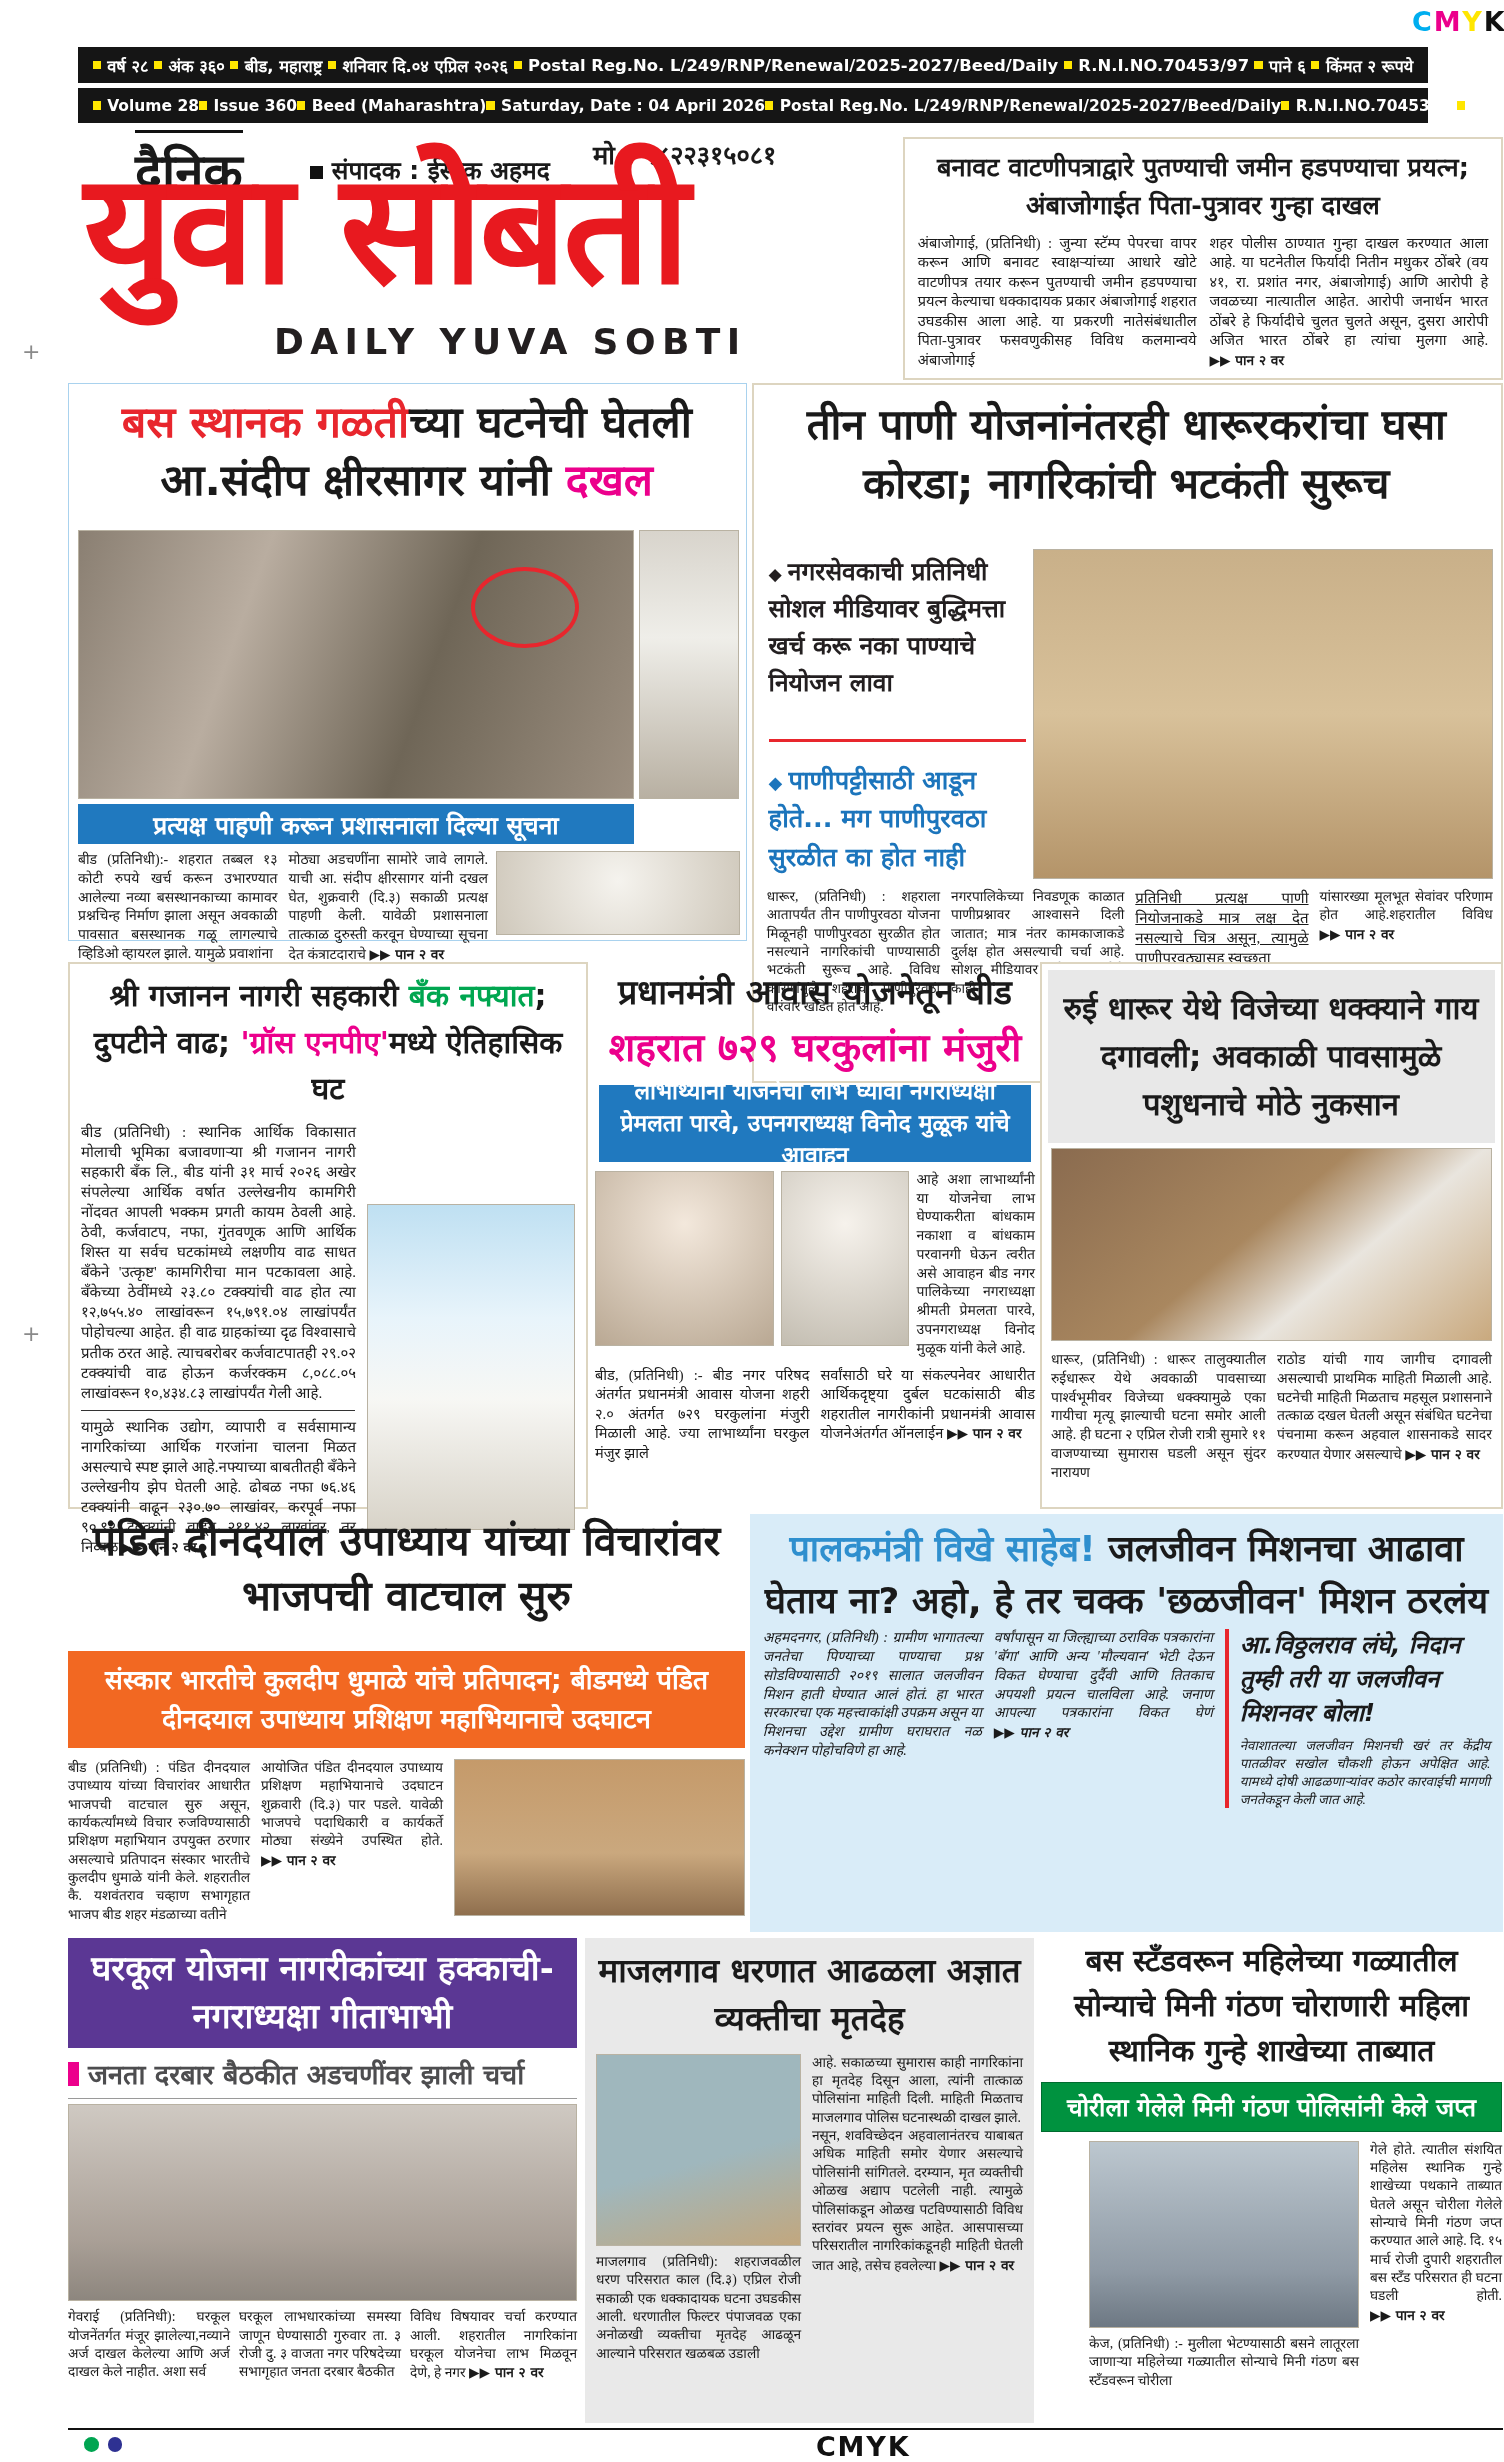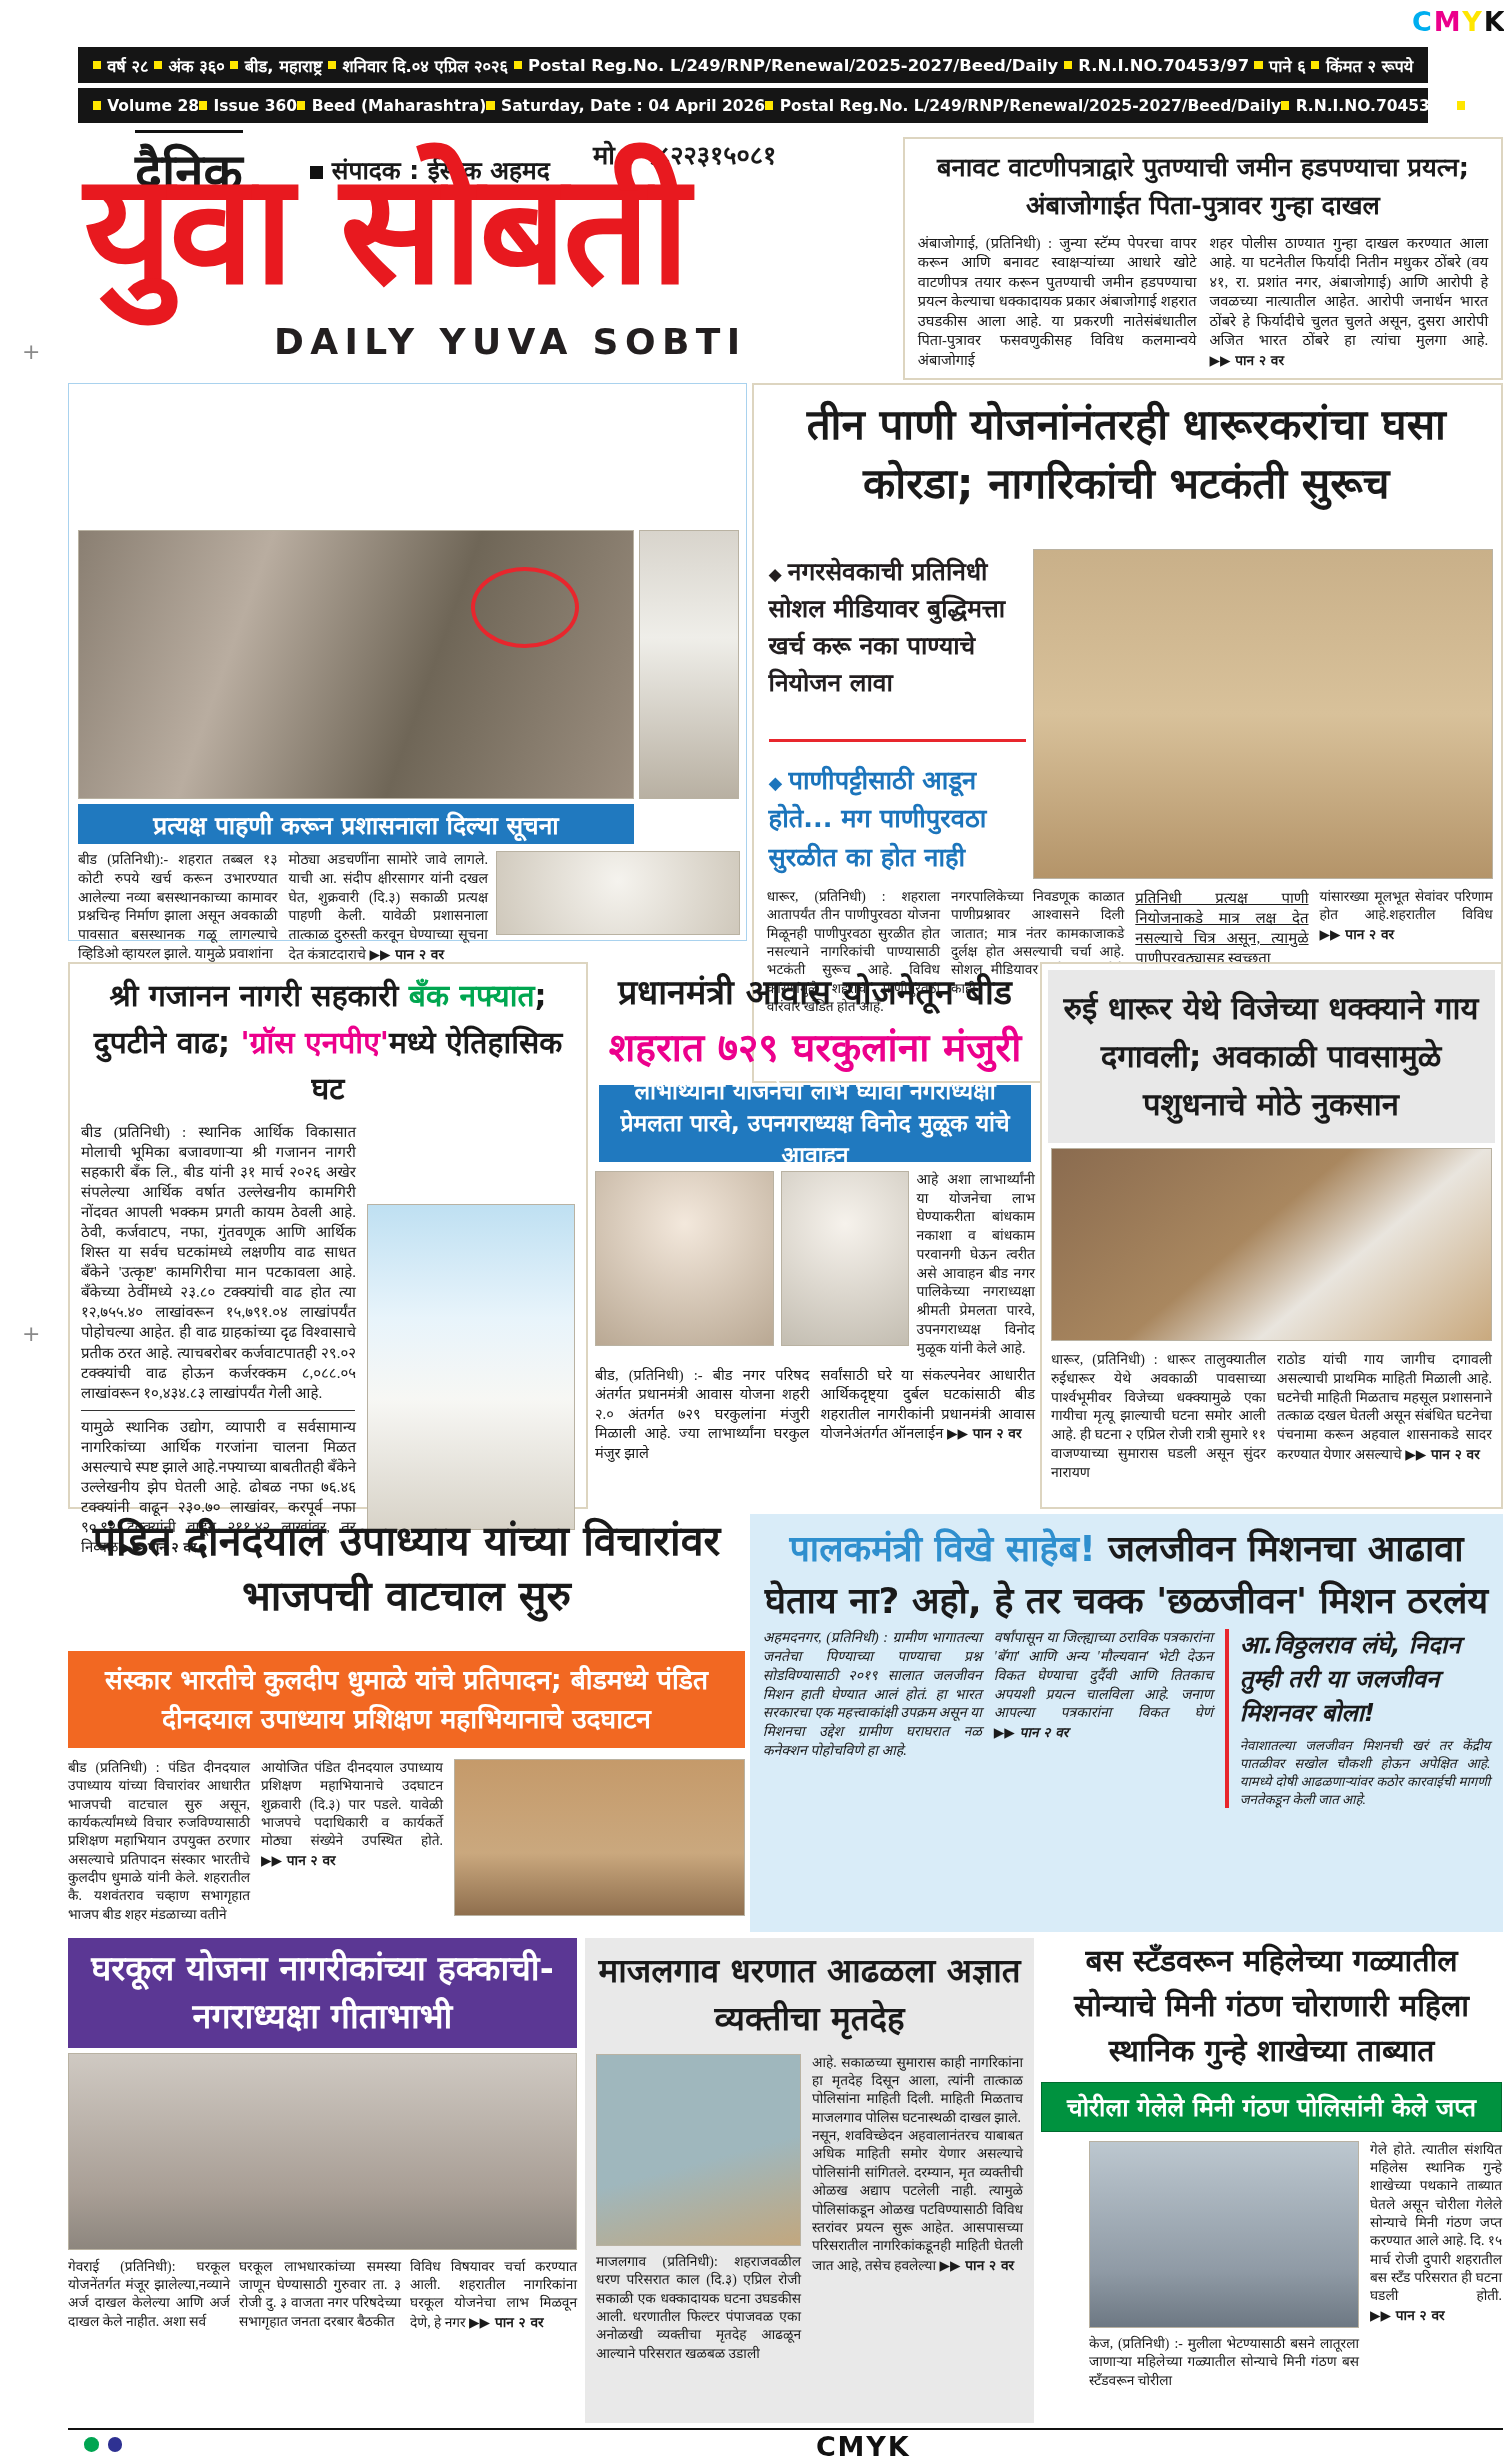--- a/index.html
+++ b/index.html
@@ -127,20 +127,24 @@
     <div class="hl" style="font-size:25.5px;line-height:1.5;">बनावट वाटणीपत्राद्वारे पुतण्याची जमीन हडपण्याचा प्रयत्न; अंबाजोगाईत पिता-पुत्रावर गुन्हा दाखल</div>
     <div style="display:flex;gap:12.8px;margin-top:9px;">
       <div class="body-t" style="width:50%;">अंबाजोगाई, (प्रतिनिधी) : जुन्या स्टॅम्प पेपरचा वापर करून आणि बनावट स्वाक्षऱ्यांच्या आधारे खोटे वाटणीपत्र तयार करून पुतण्याची जमीन हडपण्याचा प्रयत्न केल्याचा धक्कादायक प्रकार अंबाजोगाई शहरात उघडकीस आला आहे. या प्रकरणी नातेसंबंधातील पिता-पुत्रावर फसवणुकीसह विविध कलमान्वये अंबाजोगाई</div>
       <div class="body-t" style="width:50%;">
         <span>शहर पोलीस ठाण्यात गुन्हा दाखल करण्यात आला आहे. या घटनेतील फिर्यादी नितीन मधुकर ठोंबरे (वय ४१, रा. प्रशांत नगर, अंबाजोगाई) आणि आरोपी हे जवळच्या नात्यातील आहेत. आरोपी जनार्धन भारत ठोंबरे हे फिर्यादीचे चुलत चुलते असून, दुसरा आरोपी अजित भारत ठोंबरे हा त्यांचा मुलगा आहे.</span> <span class="more">▶▶ पान २ वर</span>
       </div>
     </div>
   </div>
 
   <div class="abs" style="left:68px;top:383px;width:679px;height:558px;border:1.8px solid #a9d2ee;box-sizing:border-box;">
+    <div class="abs hl" style="left:7.3px;top:9px;width:661px;font-size:43px;line-height:1.35;">
+      <span style="color:#e8262d;">बस स्थानक गळती</span><span>च्या घटनेची घेतली</span><br>
+      <span>आ.संदीप क्षीरसागर यांनी </span><span style="color:#ec008c;">दखल</span>
+    </div>
     <div class="abs ph" style="left:9px;top:146px;width:556px;height:269px;background:linear-gradient(110deg,#8a7f72,#b9ada0 30%,#6f6657 62%,#9c8f80);">
       <div class="abs" style="left:392px;top:36px;width:100px;height:73px;border:4.6px solid #e8262d;border-radius:50%;"></div>
     </div>
     <div class="abs ph" style="left:570px;top:146px;width:100px;height:269px;background:linear-gradient(#d8d4cc,#efeee9 40%,#b8b0a2);"></div>
     <div class="abs banner-blue" style="left:9px;top:420px;width:556px;height:40px;font-size:24.6px;">प्रत्यक्ष पाहणी करून प्रशासनाला दिल्या सूचना</div>
     <div class="abs" style="left:9px;top:467px;width:410px;display:flex;gap:11px;">
       <div class="body-t" style="width:50%;font-size:14px;">बीड (प्रतिनिधी):- शहरात तब्बल १३ कोटी रुपये खर्च करून उभारण्यात आलेल्या नव्या बसस्थानकाच्या कामावर प्रश्नचिन्ह निर्माण झाला असून अवकाळी पावसात बसस्थानक गळू लागल्याचे व्हिडिओ व्हायरल झाले. यामुळे प्रवाशांना</div>
       <div class="body-t" style="width:50%;font-size:14px;">
         <span>मोठ्या अडचणींना सामोरे जावे लागले. याची आ. संदीप क्षीरसागर यांनी दखल घेत, शुक्रवारी (दि.३) सकाळी प्रत्यक्ष पाहणी केली. यावेळी प्रशासनाला तात्काळ दुरुस्ती करवून घेण्याच्या सूचना देत कंत्राटदाराचे</span> <span class="more">▶▶ पान २ वर</span>
       </div>
@@ -230,20 +234,24 @@
       </div>
       <div style="flex:1;border-left:4.6px solid #e8262d;padding-left:11px;">
         <div class="hl" style="font-size:24px;text-align:left;line-height:1.4;">आ.विठ्ठलराव लंघे, निदान तुम्ही तरी या जलजीवन मिशनवर बोला!</div>
         <div class="body-t" style="font-size:13.2px;margin-top:7.3px;">नेवाशातल्या जलजीवन मिशनची खरं तर केंद्रीय पातळीवर सखोल चौकशी होऊन अपेक्षित आहे. यामध्ये दोषी आढळणाऱ्यांवर कठोर कारवाईची मागणी जनतेकडून केली जात आहे.</div>
       </div>
     </div>
   </div>
 
   <div class="abs" style="left:68px;top:1938px;width:509px;height:485px;">
     <div class="banner-purple hl" style="padding:7.3px 5.5px;font-size:34px;line-height:1.4;">घरकूल योजना नागरीकांच्या हक्काची-नगराध्यक्षा गीताभाभी</div>
+    <div style="display:flex;align-items:center;gap:9px;border-bottom:1.8px solid #9a9a9a;padding:7.3px 0 5.5px 0;">
+      <span style="width:11px;height:24px;background:#ec008c;display:inline-block;"></span>
+      <span class="hl" style="font-size:27px;color:#4d4d4f;">जनता दरबार बैठकीत अडचणींवर झाली चर्चा</span>
+    </div>
     <div class="ph" style="width:100%;height:197px;margin-top:5.5px;background:linear-gradient(#cfc9c2,#a99f96 70%,#8d867e);"></div>
     <div style="display:flex;gap:9px;margin-top:7.3px;">
       <div class="body-t" style="width:33%;font-size:13.7px;">गेवराई (प्रतिनिधी): घरकूल योजनेंतर्गत मंजूर झालेल्या,नव्याने अर्ज दाखल केलेल्या आणि अर्ज दाखल केले नाहीत. अशा सर्व</div>
       <div class="body-t" style="width:33%;font-size:13.7px;">घरकूल लाभधारकांच्या समस्या जाणून घेण्यासाठी गुरुवार ता. ३ रोजी दु. ३ वाजता नगर परिषदेच्या सभागृहात जनता दरबार बैठकीत</div>
       <div class="body-t" style="width:34%;font-size:13.7px;">
         <span>विविध विषयावर चर्चा करण्यात आली. शहरातील नागरिकांना घरकूल योजनेचा लाभ मिळवून देणे, हे नगर</span> <span class="more">▶▶ पान २ वर</span>
       </div>
     </div>
   </div>
 

